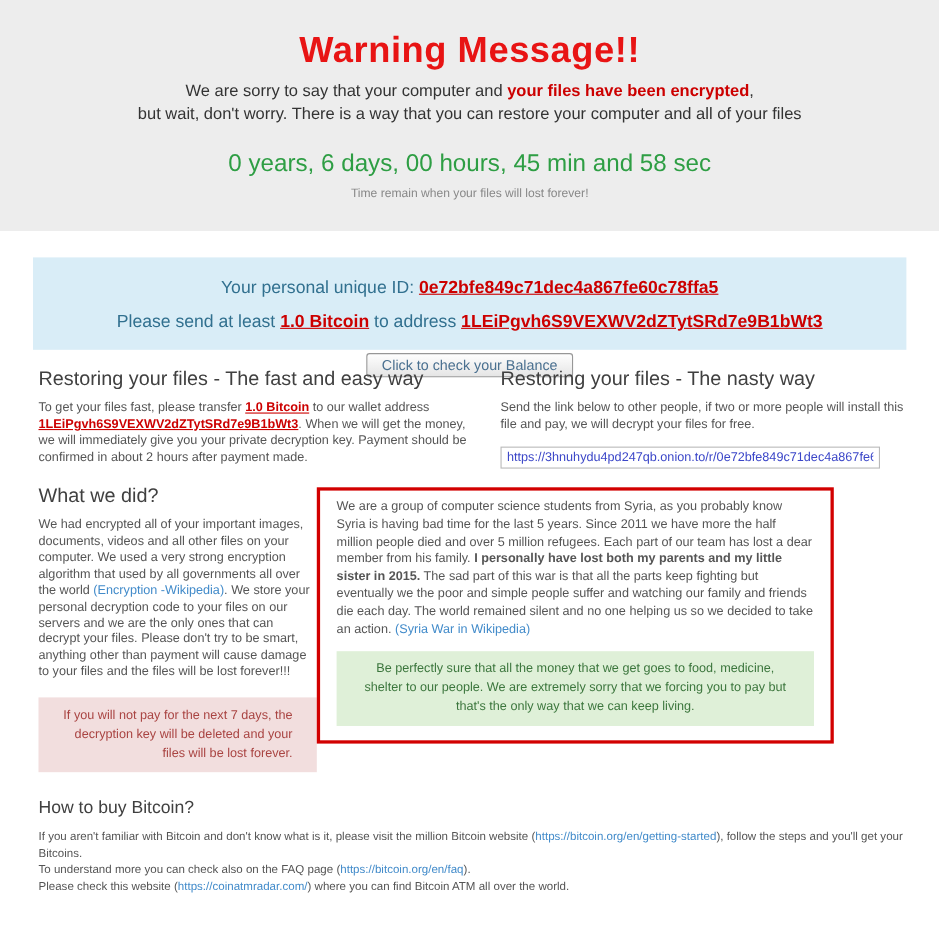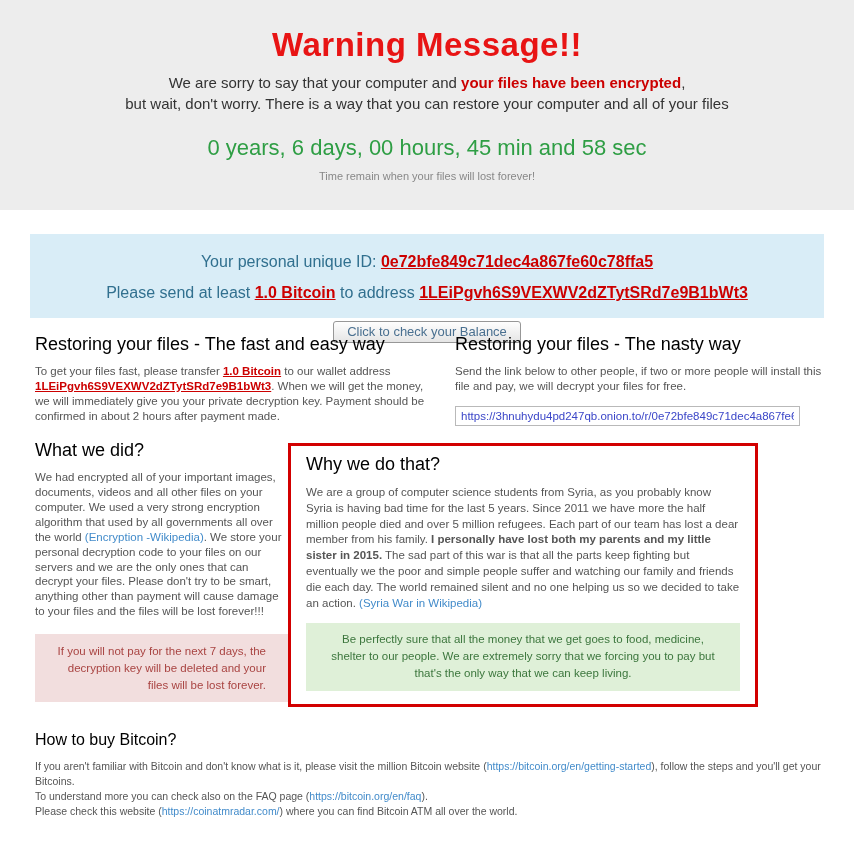--- a/index.html
+++ b/index.html
@@ -46,21 +46,21 @@
     font-size: 13px;
     color: #4a7090;
     background: linear-gradient(#fefefe, #e5e5e5);
     border: 1px solid #979797;
     border-radius: 3px;
     padding: 2px 13px 3px 13px;
     cursor: pointer;
   }
 
   
-  h2 { font-size: 18px; font-weight: 400; color: #000000; margin: 0 0 9px 0; }
+  h2 { font-size: 18px; font-weight: 400; color: #404040; margin: 0 0 9px 0; }
   p.body { font-size: 11.5px; color: #555; line-height: 1.3; margin: 0; }
   .lnk { color: #428bca; text-decoration: none; cursor: pointer; }
 
   
   .row1 { display: flex; margin: 16px 30px 0 35px; }
   .row1 .col-left { width: 393px; margin-right: 16px; }
   .row1 .col-right { flex: 1; margin-left: 11px; }
   .share-input {
     display: block;
     width: 345px;
@@ -139,21 +139,20 @@
   </div>
 </div>
 
 <div class="row2">
   <div class="what-col">
     <h2>What we did?</h2>
     <p class="body"><span>We had encrypted all of your important images, documents, videos and all other files on your computer. We used a very strong encryption algorithm that used by all governments all over the world </span><a class="lnk">(Encryption -Wikipedia)</a><span>. We store your personal decryption code to your files on our servers and we are the only ones that can decrypt your files. Please don't try to be smart, anything other than payment will cause damage to your files and the files will be lost forever!!!</span></p>
     <div class="warn-pink">If you will not pay for the next 7 days, the decryption key will be deleted and your files will be lost forever.</div>
   </div>
   <div class="why-box">
-    <h2>Why we do that?</h2>
     <p class="body"><span>We are a group of computer science students from Syria, as you probably know Syria is having bad time for the last 5 years. Since 2011 we have more the half million people died and over 5 million refugees. Each part of our team has lost a dear member from his family. </span><b>I personally have lost both my parents and my little sister in 2015.</b><span> The sad part of this war is that all the parts keep fighting but eventually we the poor and simple people suffer and watching our family and friends die each day. The world remained silent and no one helping us so we decided to take an action. </span><a class="lnk">(Syria War in Wikipedia)</a></p>
     <div class="note-green">Be perfectly sure that all the money that we get goes to food, medicine, shelter to our people. We are extremely sorry that we forcing you to pay but that's the only way that we can keep living.</div>
   </div>
 </div>
 
 <div class="how">
   <h2>How to buy Bitcoin?</h2>
   <p><span>If you aren't familiar with Bitcoin and don't know what is it, please visit the million Bitcoin website (</span><a class="lnk">https://bitcoin.org/en/getting-started</a><span>), follow the steps and you'll get your Bitcoins.</span></p>
   <p><span>To understand more you can check also on the FAQ page (</span><a class="lnk">https://bitcoin.org/en/faq</a><span>).</span></p>
   <p><span>Please check this website (</span><a class="lnk">https://coinatmradar.com/</a><span>) where you can find Bitcoin ATM all over the world.</span></p>

